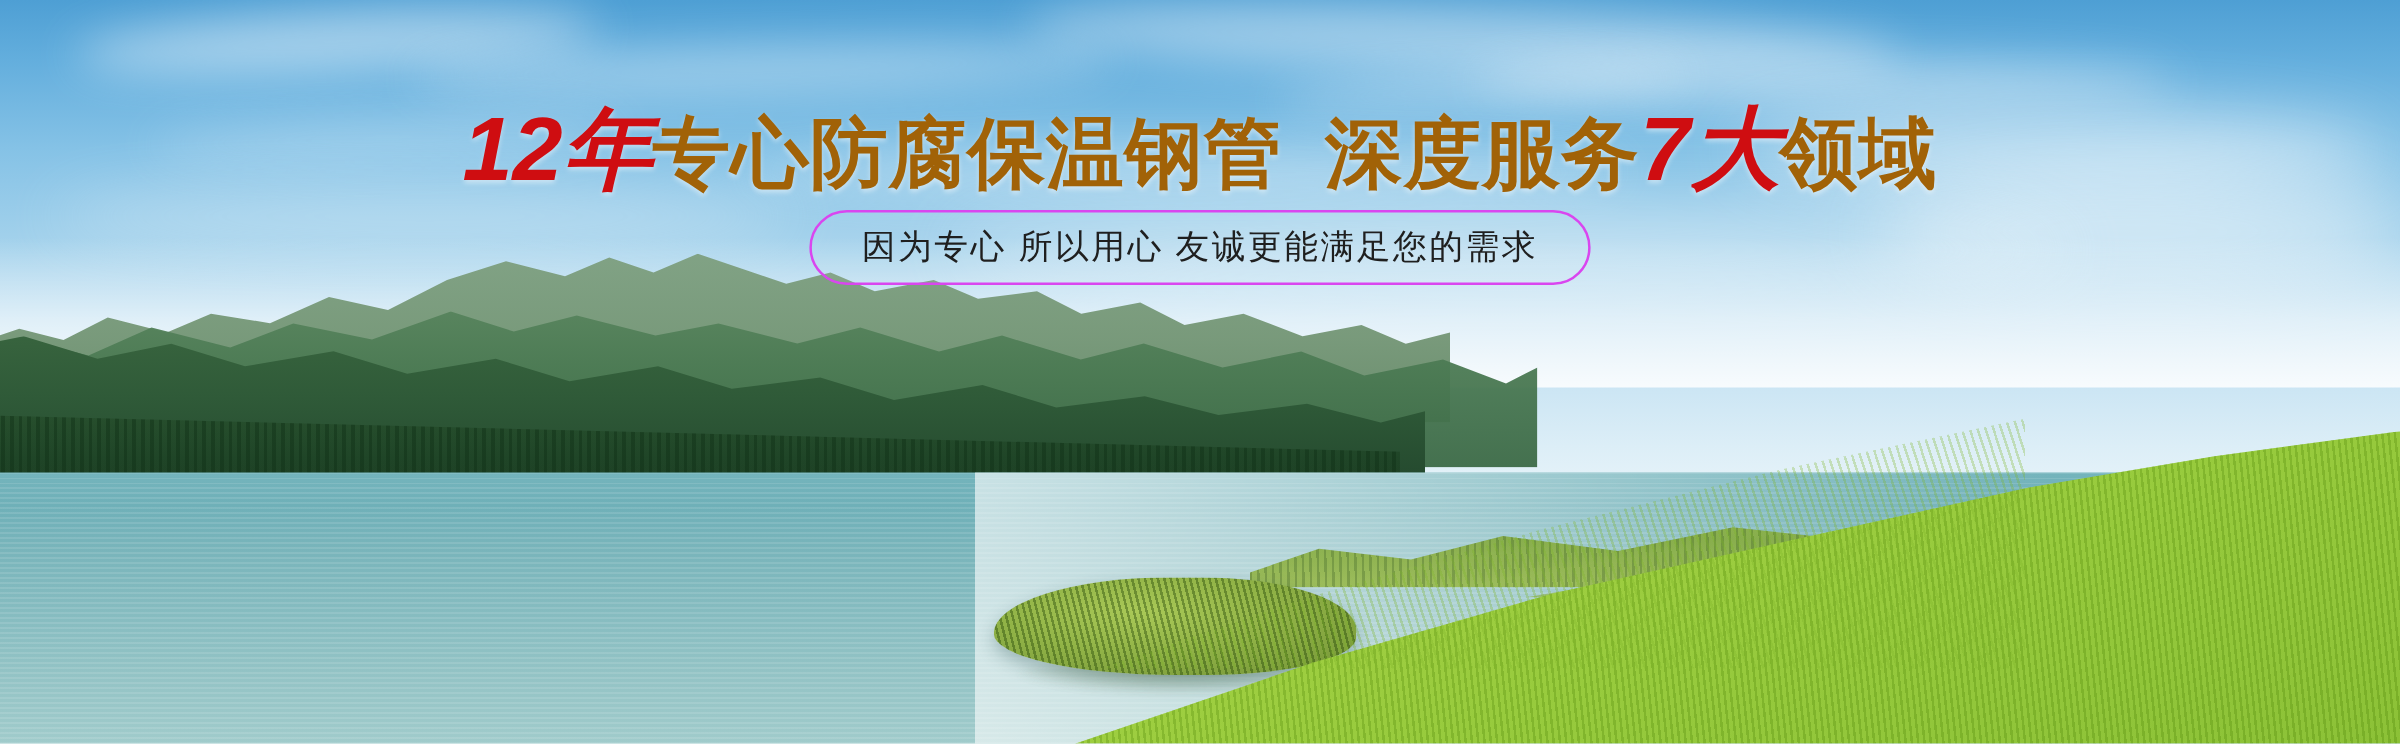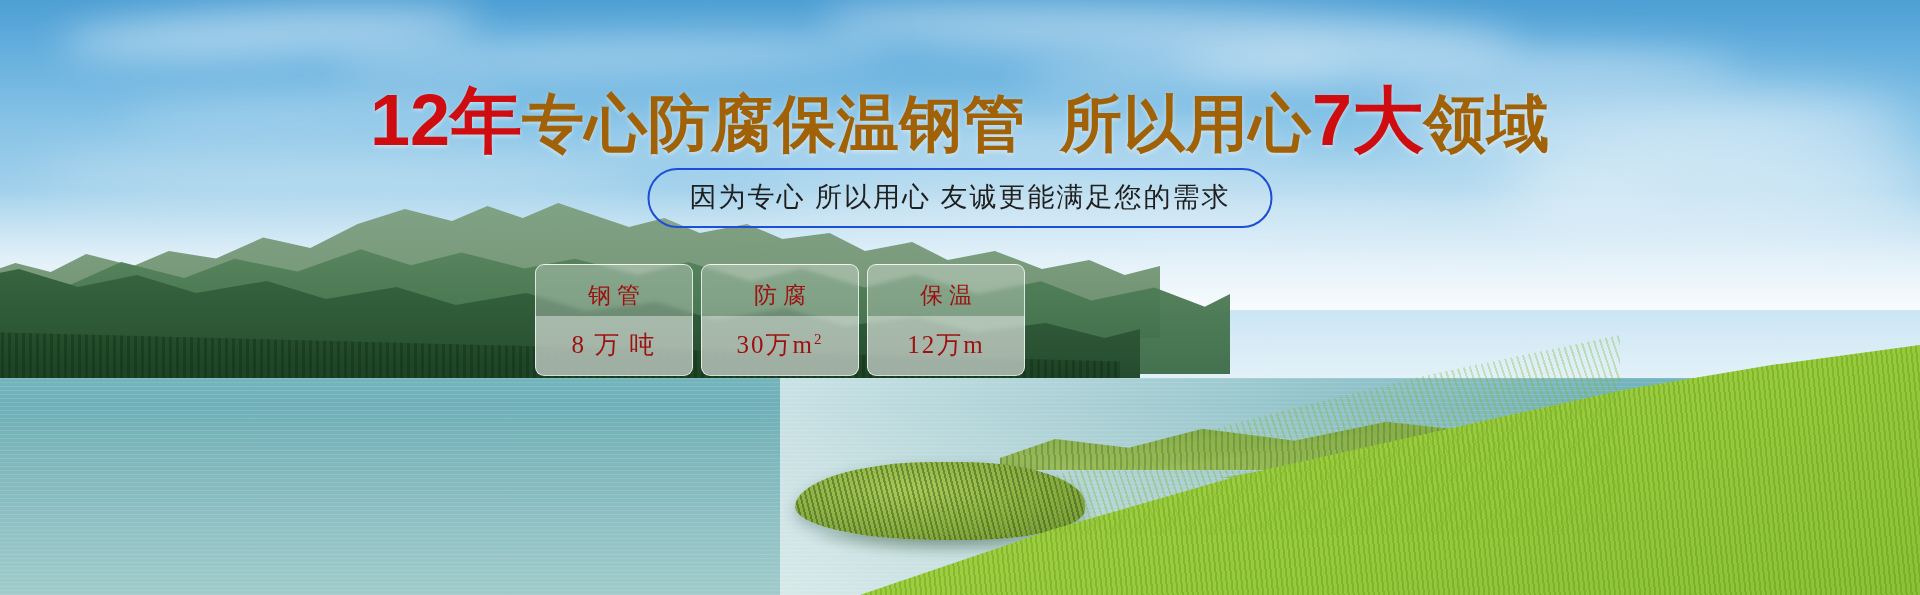--- a/index.html
+++ b/index.html
@@ -171,28 +171,28 @@
     position:absolute;left:0;right:0;top:84px;
     text-align:center;
     font-size:62px;
     font-weight:bold;
     letter-spacing:1px;
     line-height:1;
     white-space:nowrap;
     font-family:"Liberation Sans","DejaVu Sans",sans-serif;
     text-shadow:0 2px 4px rgba(255,255,255,.45);
   }
-  .hl-red{color:#cf0d11;font-size:72px;letter-spacing:0;}
+  .hl-red{color:#cf0d11;font-size:72px;letter-spacing:0;font-style:italic;}
   .hl-dark{color:#a16207;}
   .hl-gap{display:inline-block;width:34px;}
 
   
   .pill{
     position:absolute;left:50%;top:168px;transform:translateX(-50%);
-    border:2px solid #1d4ed8;
+    border:2px solid #d946ef;
     border-radius:30px;
     padding:9px 40px 11px;
     font-size:27px;
     color:#1f1f1f;
     letter-spacing:2px;
     white-space:nowrap;
     background:rgba(255,255,255,.06);
     font-family:"Liberation Sans","DejaVu Sans",sans-serif;
   }
 
@@ -258,37 +258,19 @@
 
   <div class="marsh"></div>
   <div class="marsh2"></div>
   <div class="island-refl"></div>
   <div class="island"></div>
   <div class="grass-bank"></div>
   <div class="grass-edge"></div>
   <div class="grass-fringe"></div>
 
   <div class="headline">
-    <span class="hl-red">12</span><span class="hl-red">年</span><span class="hl-dark">专心防腐保温钢管</span><span class="hl-gap"></span><span class="hl-dark">所以用心</span><span class="hl-red">7</span><span class="hl-red">大</span><span class="hl-dark">领域</span>
+    <span class="hl-red">12</span><span class="hl-red">年</span><span class="hl-dark">专心防腐保温钢管</span><span class="hl-gap"></span><span class="hl-dark">深度服务</span><span class="hl-red">7</span><span class="hl-red">大</span><span class="hl-dark">领域</span>
   </div>
 
   <div class="pill">因为专心 所以用心  友诚更能满足您的需求</div>
 
-  <div class="cards">
-
-    <div class="card">
-      <div class="card-label">钢管</div>
-      <div class="card-value">8 万 吨</div>
-    </div>
-
-    <div class="card">
-      <div class="card-label">防腐</div>
-      <div class="card-value"><span>30万m</span><sup>2</sup></div>
-    </div>
-
-    <div class="card">
-      <div class="card-label">保温</div>
-      <div class="card-value">12万m</div>
-    </div>
-
-  </div>
 
 </div>
 
 </body></html>

